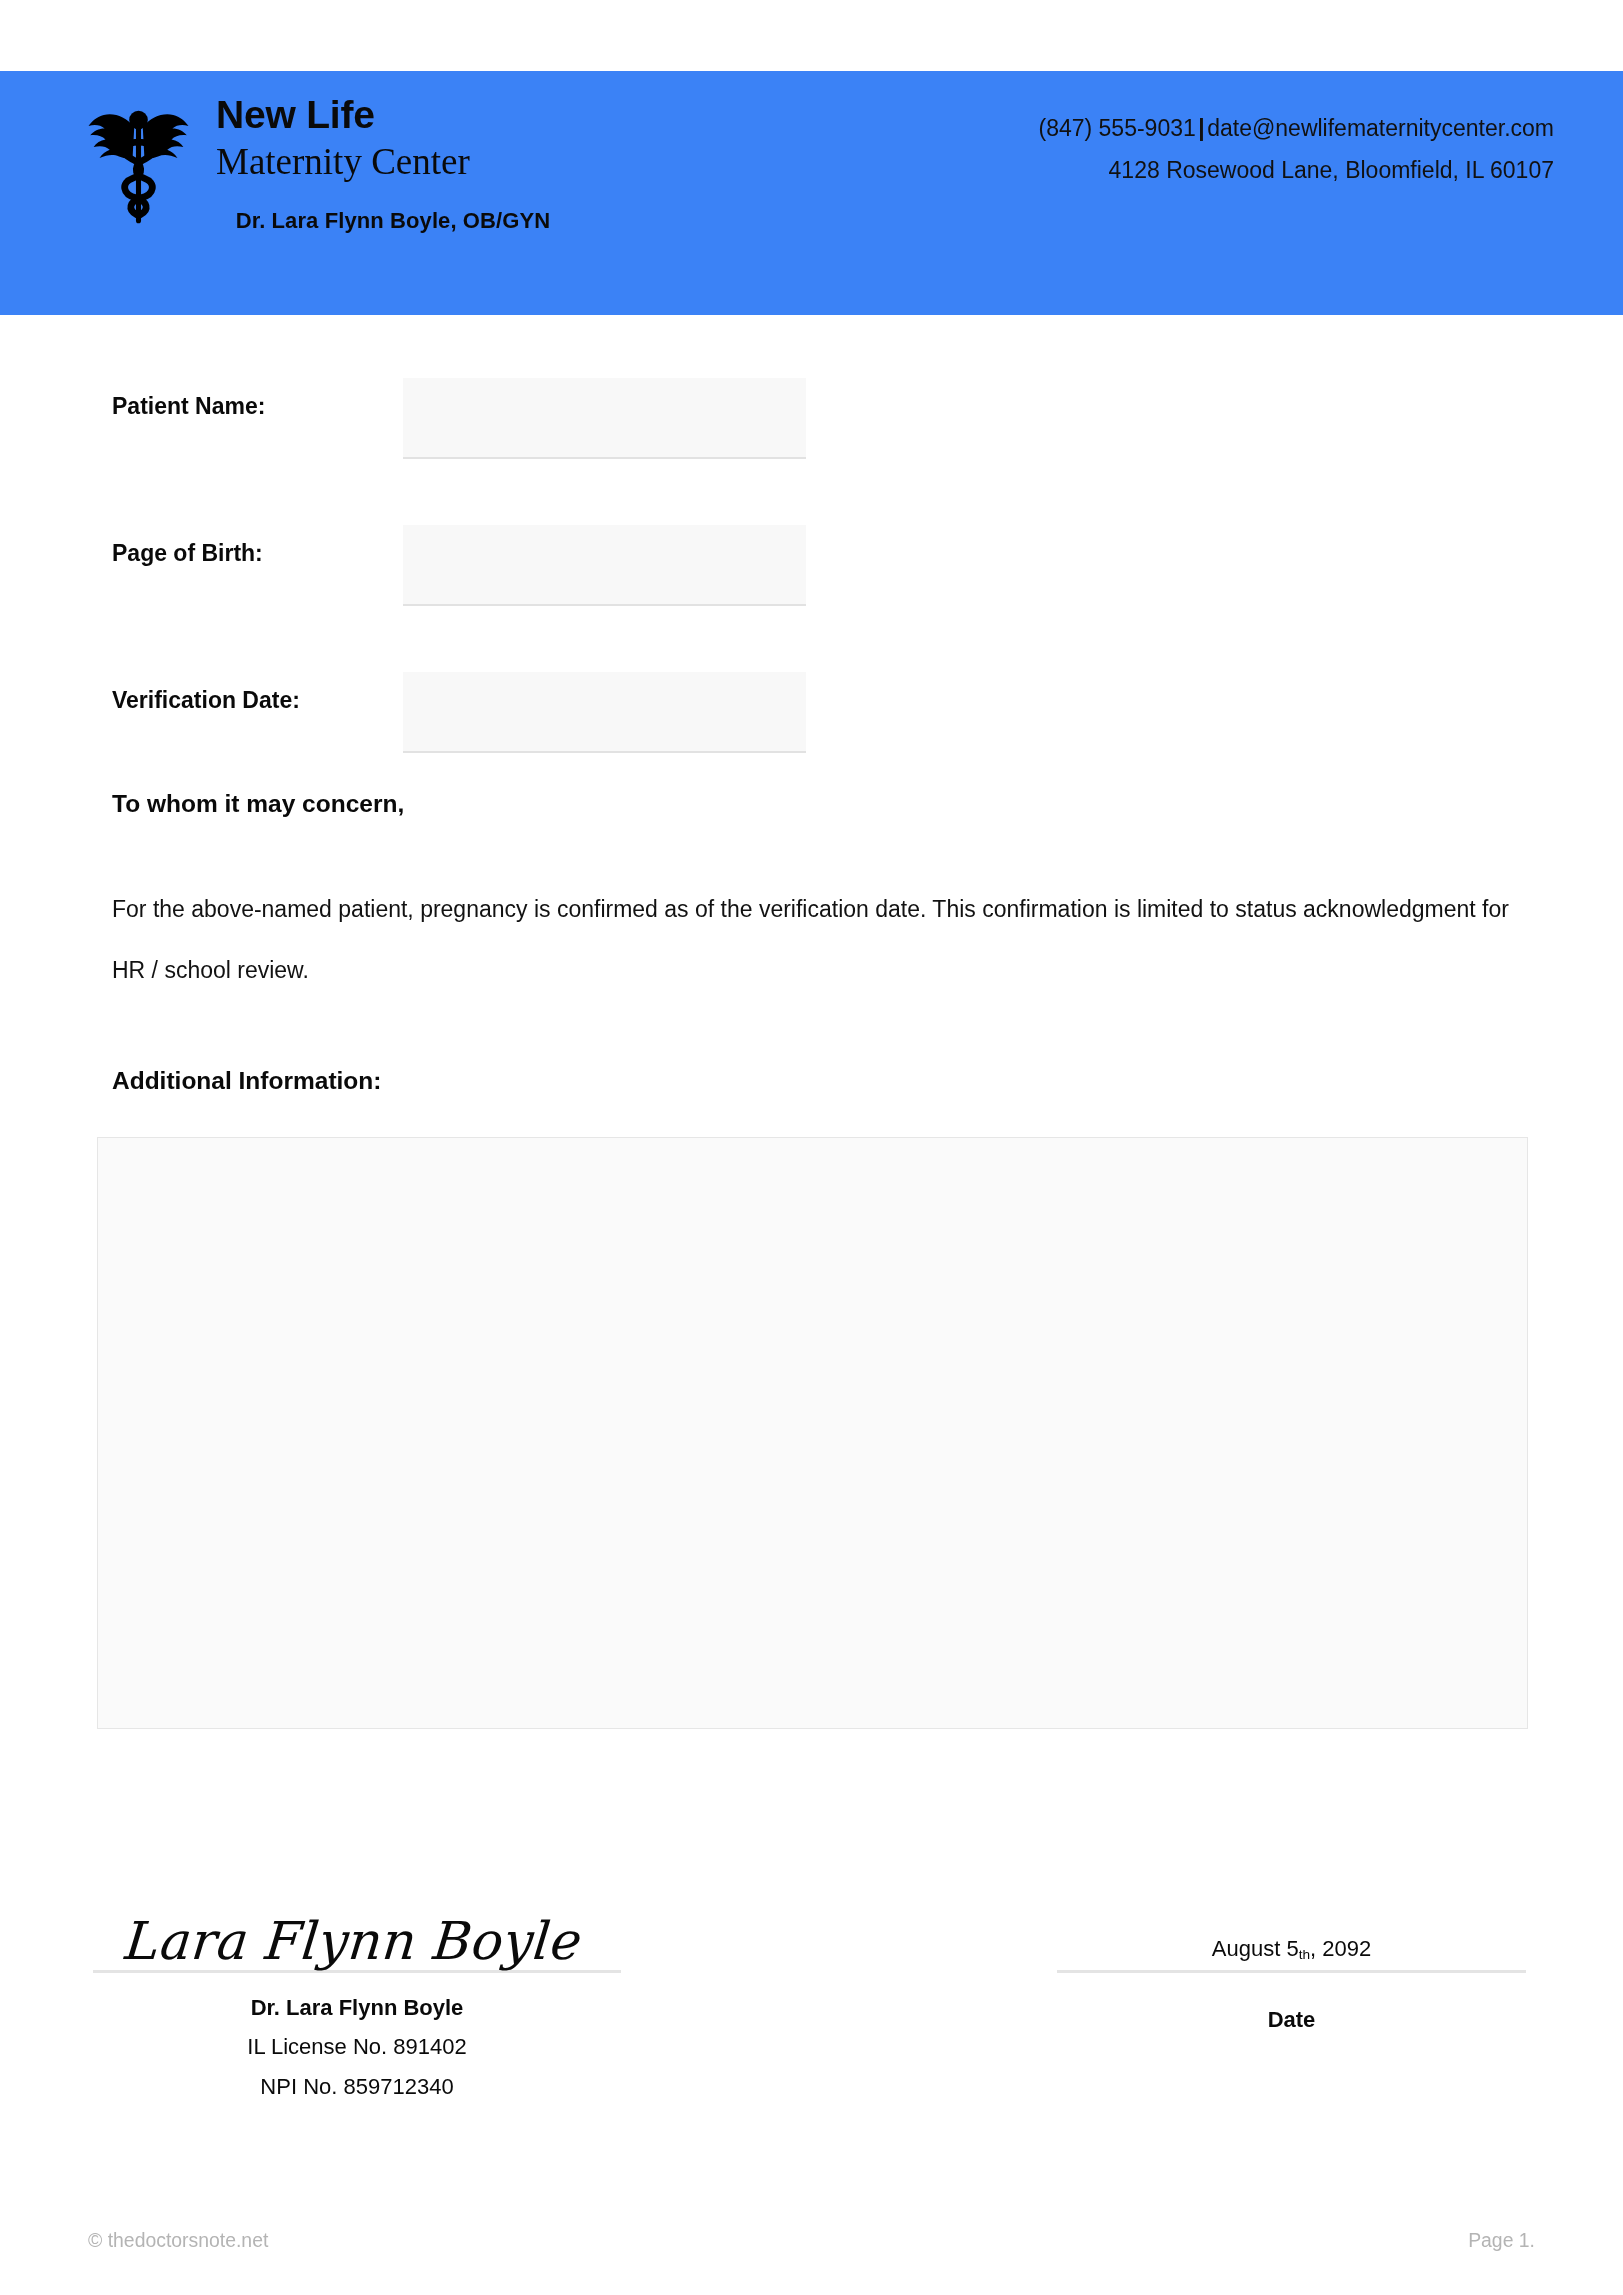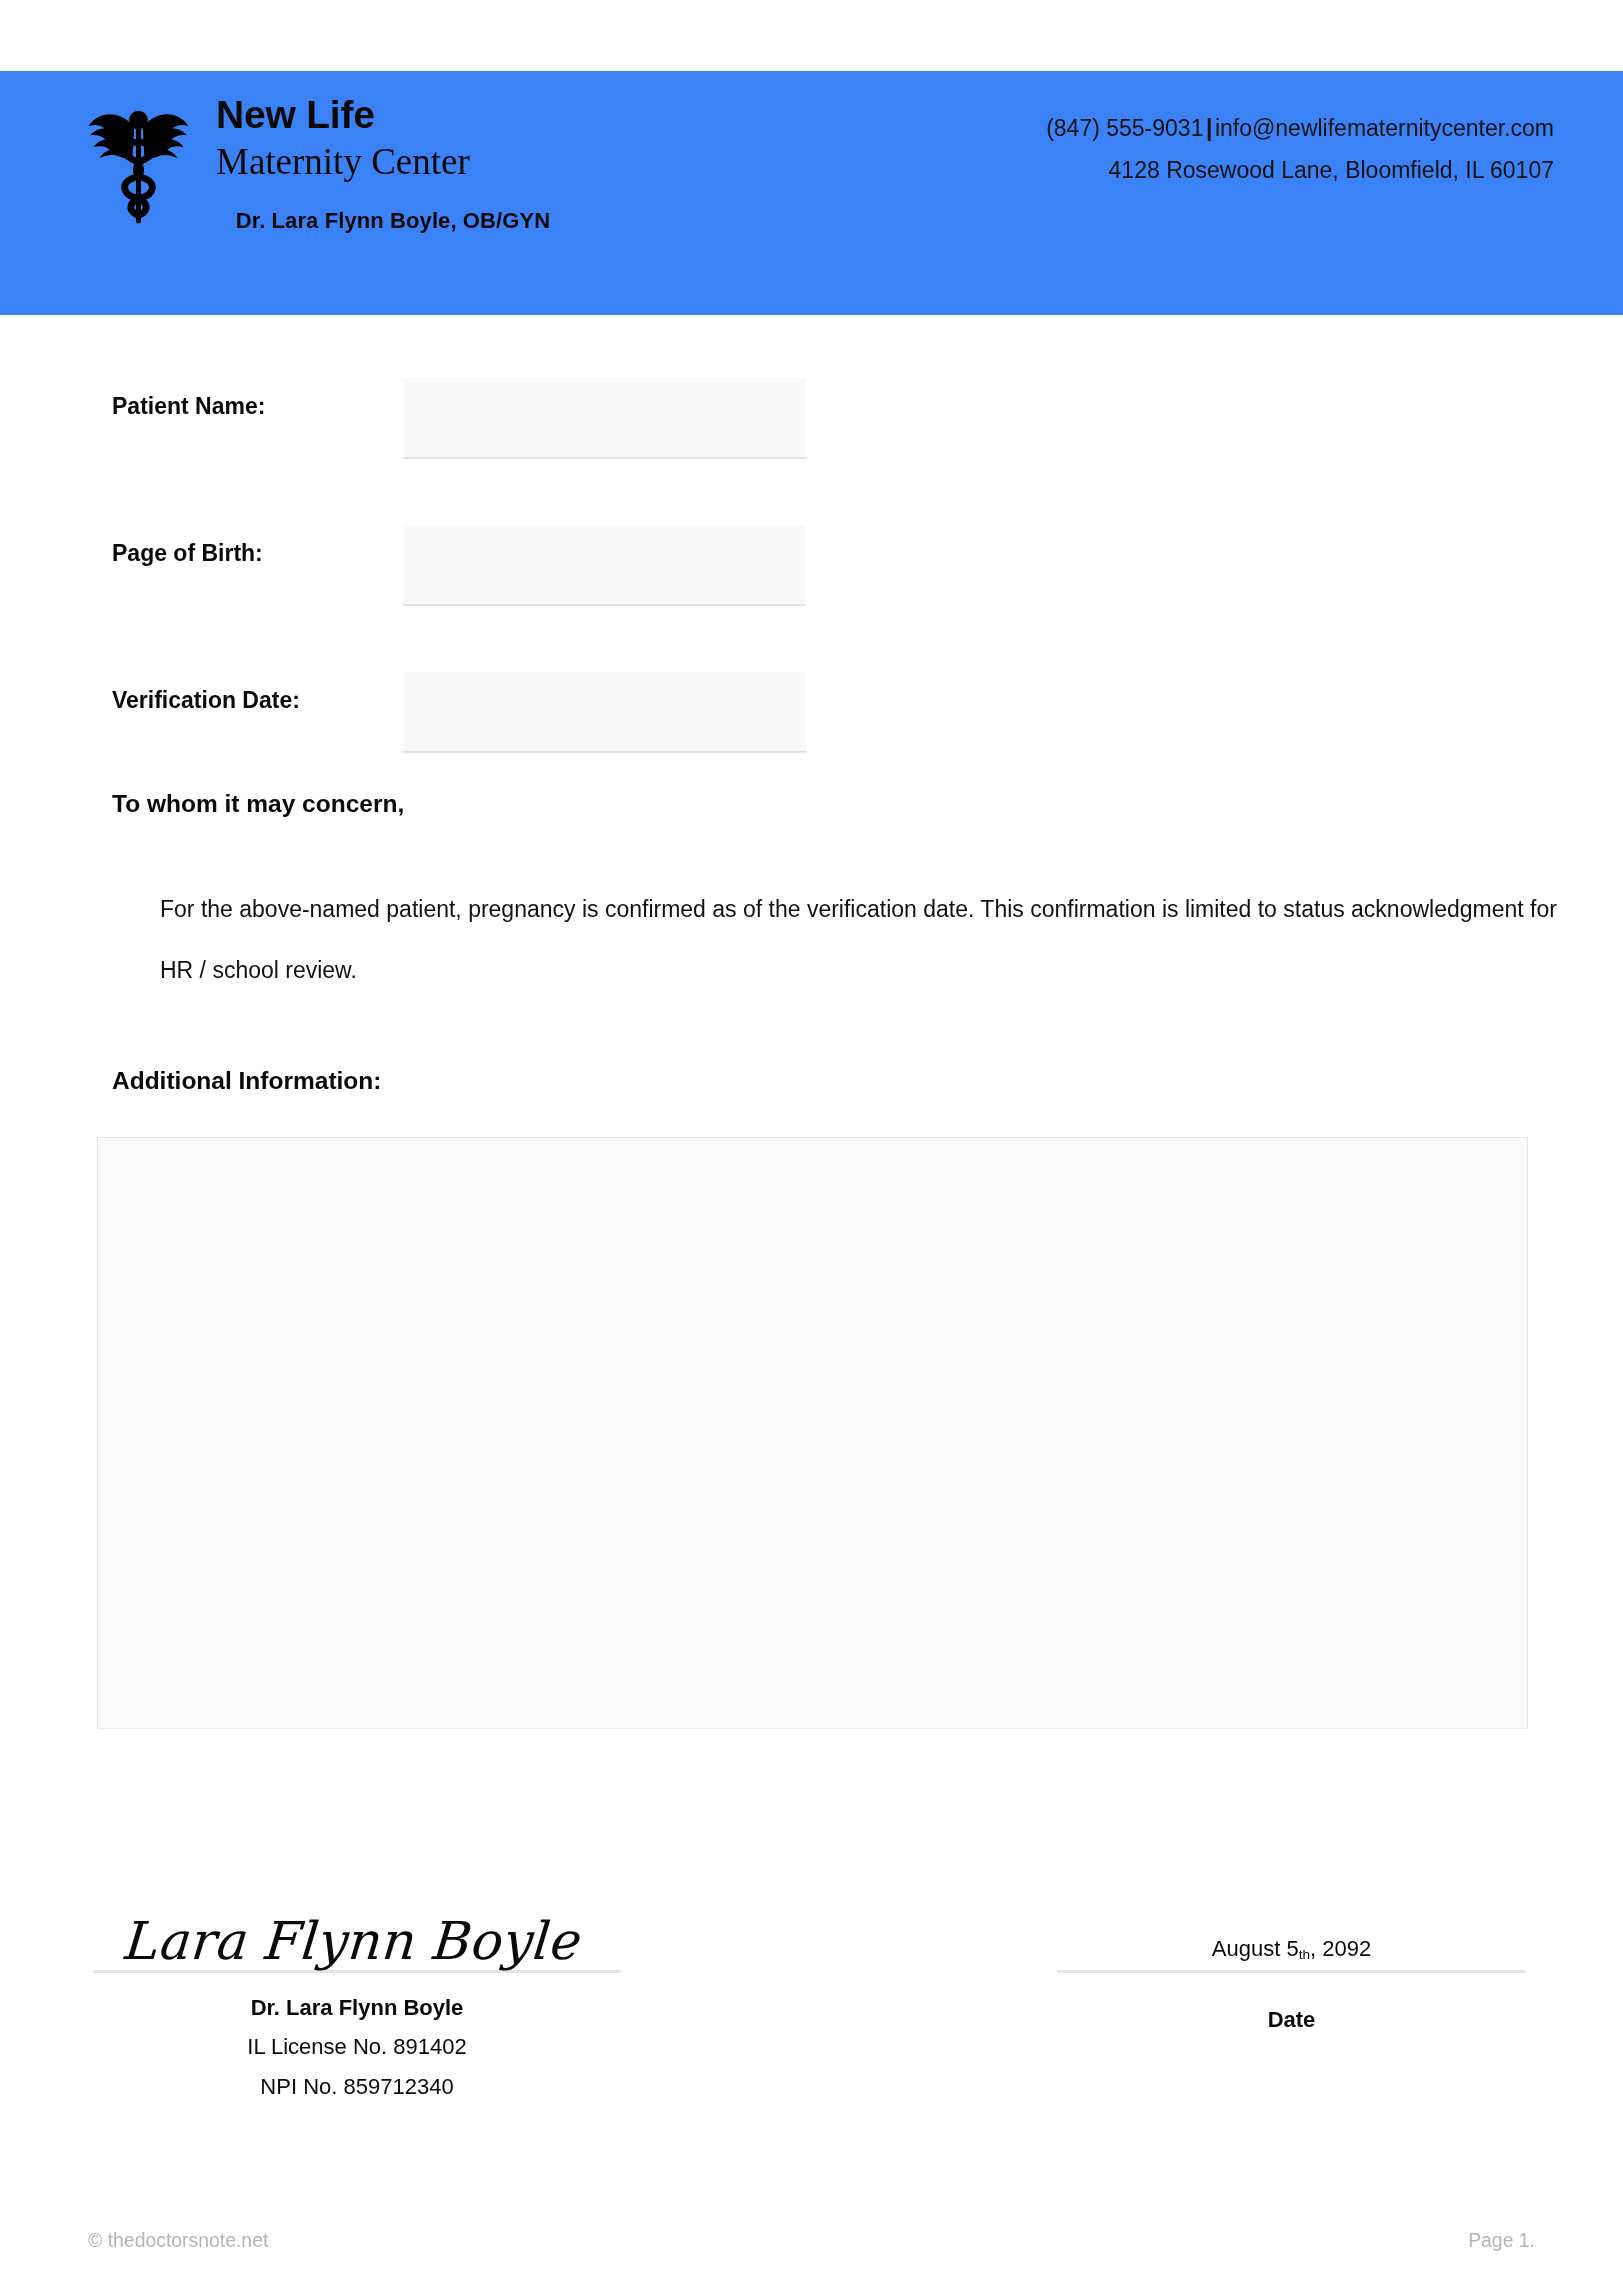--- a/index.html
+++ b/index.html
@@ -144,21 +144,20 @@
     white-space: nowrap;
   }
   .body-para {
     position: absolute;
     left: 112px;
     top: 879px;
     width: 1420px;
     font-size: 23px;
     line-height: 61px;
     color: #121212;
-    margin-left: 48px;
   }
   .section-heading {
     position: absolute;
     left: 112px;
     top: 1067px;
     font-weight: 700;
     font-size: 24.5px;
     color: #0a0a0a;
     white-space: nowrap;
   }
@@ -299,21 +298,21 @@
       <div class="brand-text">
         <div class="brand-line1">New Life</div>
         <div class="brand-line2">Maternity Center</div>
       </div>
     </div>
 
     <div class="brand-doctor">Dr. Lara Flynn Boyle, OB/GYN</div>
 
     <div class="header-right">
       <div class="contact-line">
-        <span>(847) 555-9031</span><span class="sep">|</span><span>info@newlifematernitycenter.com</span>
+        <span>(847) 555-9031</span><span class="sep">|</span><span>date@newlifematernitycenter.com</span>
       </div>
       <div class="address-line">4128 Rosewood Lane, Bloomfield, IL 60107</div>
     </div>
 
   </div>
 </div>
 
 <div class="field-row" style="top:378px;height:83px;">
   <div class="field-label" style="top:15px;">Patient Name:</div>
   <div class="field-box" style="top:0;"></div>

